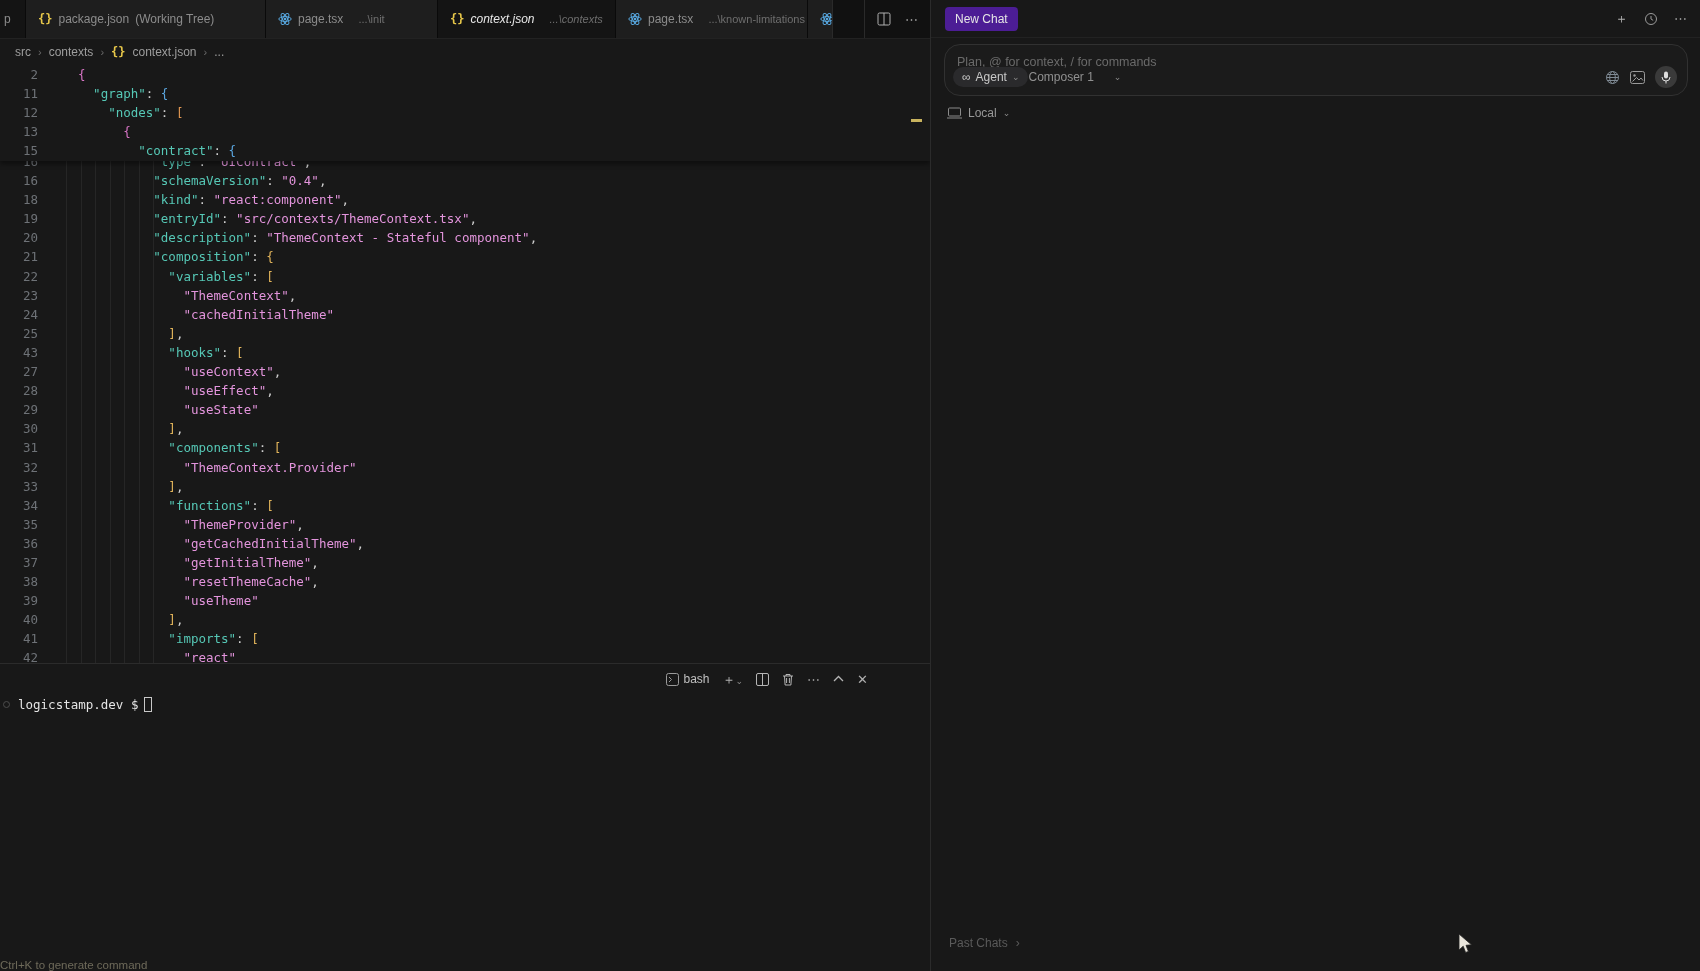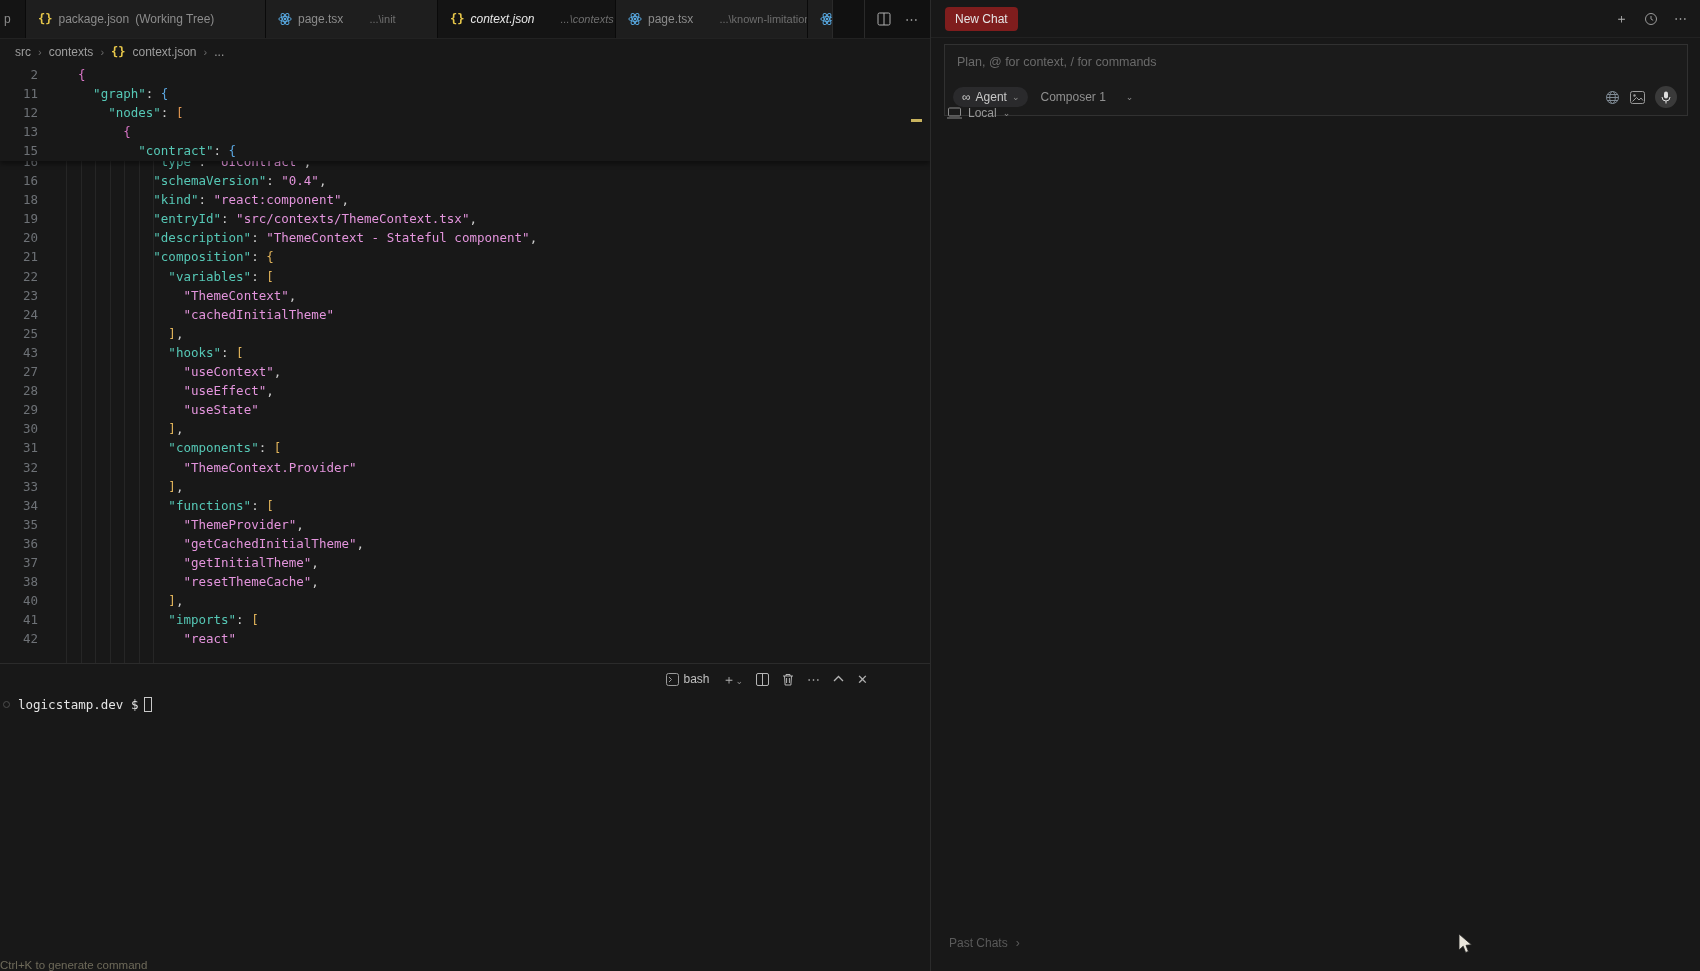--- a/index.html
+++ b/index.html
@@ -9,21 +9,21 @@
     background:#181818; font-family:"Liberation Sans", sans-serif;
     color:#cccccc; cursor:default;
   }
   
   #editor-group { position:absolute; left:0; top:0; width:930px; height:971px; background:#181818; }
   #tabbar { position:absolute; left:0; top:0; width:930px; height:39px; background:#111111; display:flex; align-items:stretch; border-bottom:1px solid #222; }
   .tab { position:relative; display:flex; align-items:center; gap:6px; padding:0 12px; background:#1e1e1e; border-right:1px solid #0a0a0a; font-size:12px; color:#8c8c8c; overflow:hidden; white-space:nowrap; flex:none; }
   .tab.clipped-left { background:#141414; width:26px; padding:0 4px; color:#8c8c8c; }
   .tab.active { background:#141414; color:#e8e8e8; }
   .tab.active .tab-label, .tab.active .tab-dim { font-style:italic; }
-  .tab-dim { color:#6e6e6e; font-size:11px; margin-left:20px; }
+  .tab-dim { color:#6e6e6e; font-size:11px; margin-left:9px; }
   .tab-suffix { color:#8c8c8c; }
   .json-glyph { color:#e8c84a; font-weight:bold; font-size:12px; font-family:"DejaVu Sans Mono", monospace; }
   .close-x { margin-left:8px; color:#d8d8d8; font-size:12px; cursor:pointer; }
   .tabbar-actions { margin-left:auto; display:flex; align-items:center; gap:14px; padding:0 12px; border-left:1px solid #2a2a2a; background:#111111; color:#b0b0b0; }
   .icon-btn { color:#b0b0b0; font-size:13px; line-height:1; cursor:pointer; }
   #breadcrumb { position:absolute; left:0; top:39px; width:930px; height:26px; display:flex; align-items:center; gap:7px; padding-left:15px; font-size:12px; color:#9d9d9d; background:#181818; }
   .crumb-sep { color:#6a6a6a; font-size:11px; }
   
   #code-area { position:absolute; left:0; top:65px; width:930px; height:598px; overflow:hidden; background:#181818; font-family:"DejaVu Sans Mono", monospace; font-size:12.5px; }
   #indent-guides { position:absolute; left:0; top:95px; bottom:0; width:930px; z-index:0; }
@@ -48,29 +48,29 @@
   .ptab.active { background:#333333; color:#e2e2e2; }
   #panel-actions { position:absolute; right:62px; top:8px; display:flex; align-items:center; gap:13px; color:#b5b5b5; font-size:12px; }
   .bash-chip { display:flex; align-items:center; gap:5px; color:#c0c0c0; }
   #terminal-line { position:absolute; left:18px; top:33px; font-family:"DejaVu Sans Mono", monospace; font-size:12.5px; color:#e4e4e4; display:flex; align-items:center; }
   #term-decoration { position:absolute; left:-15px; top:4px; width:7px; height:7px; border:1px solid #4c4c4c; border-radius:50%; }
   #term-cursor { display:inline-block; width:8px; height:15px; border:1px solid #c8c8c8; margin-left:6px; vertical-align:middle; }
   #panel-hint { position:absolute; left:0; top:295px; width:930px; text-align:left; font-size:11.5px; color:#6e6a5a; }
   
   #chat { position:absolute; left:930px; top:0; width:770px; height:971px; background:#181818; border-left:1px solid #2b2b2b; }
   #chat-header { position:absolute; left:0; top:0; width:770px; height:38px; display:flex; align-items:center; padding:0 14px; border-bottom:1px solid #222; }
-  #new-chat { background:#7f1d1d; color:#e6e6e6; font-size:12px; padding:5px 10px; border-radius:4px; cursor:pointer; }
+  #new-chat { background:#4c1d95; color:#e6e6e6; font-size:12px; padding:5px 10px; border-radius:4px; cursor:pointer; }
   #chat-header-actions { margin-left:auto; display:flex; align-items:center; gap:16px; color:#9a9a9a; }
-  #chat-input-box { position:absolute; left:13px; top:44px; width:744px; height:72px; background:#1b1b1b; border:1px solid #313131; border-radius:0;text-decoration:underline; }
+  #chat-input-box { position:absolute; left:13px; top:44px; width:744px; height:52px; background:#1b1b1b; border:1px solid #313131; border-radius:16px;text-decoration:underline; }
   #chat-input { position:absolute; left:12px; top:6px; width:560px; height:22px; background:transparent; border:none; outline:none; color:#d6d6d6; font-size:12.5px; font-family:"Liberation Sans", sans-serif; }
   #chat-input::placeholder { color:#6a6a6a; }
   #chat-input-bottom { position:absolute; left:8px; right:10px; bottom:7px; display:flex; align-items:center; }
   #agent-pill { display:flex; align-items:center; gap:5px; background:#2a2a2c; border-radius:11px; padding:3px 9px; font-size:12px; color:#c8c8c8; cursor:pointer; }
   .chev { color:#8a8a8a; font-size:9px; }
-  #composer-select { margin-left:12px; font-size:12px; color:#909090; display:flex; gap:20px; align-items:center; cursor:pointer; }
+  #composer-select { font-size:12px; color:#909090; display:flex; gap:20px; align-items:center; cursor:pointer; }
   #chat-input-icons { margin-left:auto; display:flex; align-items:center; gap:10px; }
   #mic-wrap { width:22px; height:22px; border-radius:50%; background:#3a3a3a; display:flex; align-items:center; justify-content:center; }
   #env-row { position:absolute; left:16px; top:106px; display:flex; align-items:center; gap:6px; font-size:12px; color:#989898; cursor:pointer; }
   #past-chats { position:absolute; left:18px; top:936px; font-size:12px; color:#5a5a5a; display:flex; gap:8px; align-items:center; cursor:pointer; }
   
   #mouse-cursor { position:absolute; left:1458px; top:933px; z-index:50; pointer-events:none; }
   svg.ic { display:block; }
 </style>
 </head>
 <body>
@@ -178,20 +178,21 @@
           <div class="code-line"><span class="ln">29</span><span class="lt"><span class="tok-punc">                </span><span class="tok-str">"useState"</span></span></div>
           <div class="code-line"><span class="ln">30</span><span class="lt"><span class="tok-punc">              </span><span class="tok-gold">]</span><span class="tok-punc">,</span></span></div>
           <div class="code-line"><span class="ln">31</span><span class="lt"><span class="tok-punc">              </span><span class="tok-key">"components"</span><span class="tok-punc">: </span><span class="tok-gold">[</span></span></div>
           <div class="code-line"><span class="ln">32</span><span class="lt"><span class="tok-punc">                </span><span class="tok-str">"ThemeContext.Provider"</span></span></div>
           <div class="code-line"><span class="ln">33</span><span class="lt"><span class="tok-punc">              </span><span class="tok-gold">]</span><span class="tok-punc">,</span></span></div>
           <div class="code-line"><span class="ln">34</span><span class="lt"><span class="tok-punc">              </span><span class="tok-key">"functions"</span><span class="tok-punc">: </span><span class="tok-gold">[</span></span></div>
           <div class="code-line"><span class="ln">35</span><span class="lt"><span class="tok-punc">                </span><span class="tok-str">"ThemeProvider"</span><span class="tok-punc">,</span></span></div>
           <div class="code-line"><span class="ln">36</span><span class="lt"><span class="tok-punc">                </span><span class="tok-str">"getCachedInitialTheme"</span><span class="tok-punc">,</span></span></div>
           <div class="code-line"><span class="ln">37</span><span class="lt"><span class="tok-punc">                </span><span class="tok-str">"getInitialTheme"</span><span class="tok-punc">,</span></span></div>
           <div class="code-line"><span class="ln">38</span><span class="lt"><span class="tok-punc">                </span><span class="tok-str">"resetThemeCache"</span><span class="tok-punc">,</span></span></div>
+          <div class="code-line"><span class="ln">39</span><span class="lt"><span class="tok-punc">                </span><span class="tok-str">"useTheme"</span></span></div>
           <div class="code-line"><span class="ln">40</span><span class="lt"><span class="tok-punc">              </span><span class="tok-gold">]</span><span class="tok-punc">,</span></span></div>
           <div class="code-line"><span class="ln">41</span><span class="lt"><span class="tok-punc">              </span><span class="tok-key">"imports"</span><span class="tok-punc">: </span><span class="tok-gold">[</span></span></div>
           <div class="code-line"><span class="ln">42</span><span class="lt"><span class="tok-punc">                </span><span class="tok-str">"react"</span></span></div>
         </div>
       <div id="sticky">
           <div class="code-line"><span class="ln">2</span><span class="lt"><span class="tok-punc">  </span><span class="tok-pink">{</span></span></div>
           <div class="code-line"><span class="ln">11</span><span class="lt"><span class="tok-punc">    </span><span class="tok-key">"graph"</span><span class="tok-punc">: </span><span class="tok-blue">{</span></span></div>
           <div class="code-line"><span class="ln">12</span><span class="lt"><span class="tok-punc">      </span><span class="tok-key">"nodes"</span><span class="tok-punc">: </span><span class="tok-orange">[</span></span></div>
           <div class="code-line"><span class="ln">13</span><span class="lt"><span class="tok-punc">        </span><span class="tok-pink">{</span></span></div>
           <div class="code-line"><span class="ln">15</span><span class="lt"><span class="tok-punc">          </span><span class="tok-key">"contract"</span><span class="tok-punc">: </span><span class="tok-blue">{</span></span></div>

